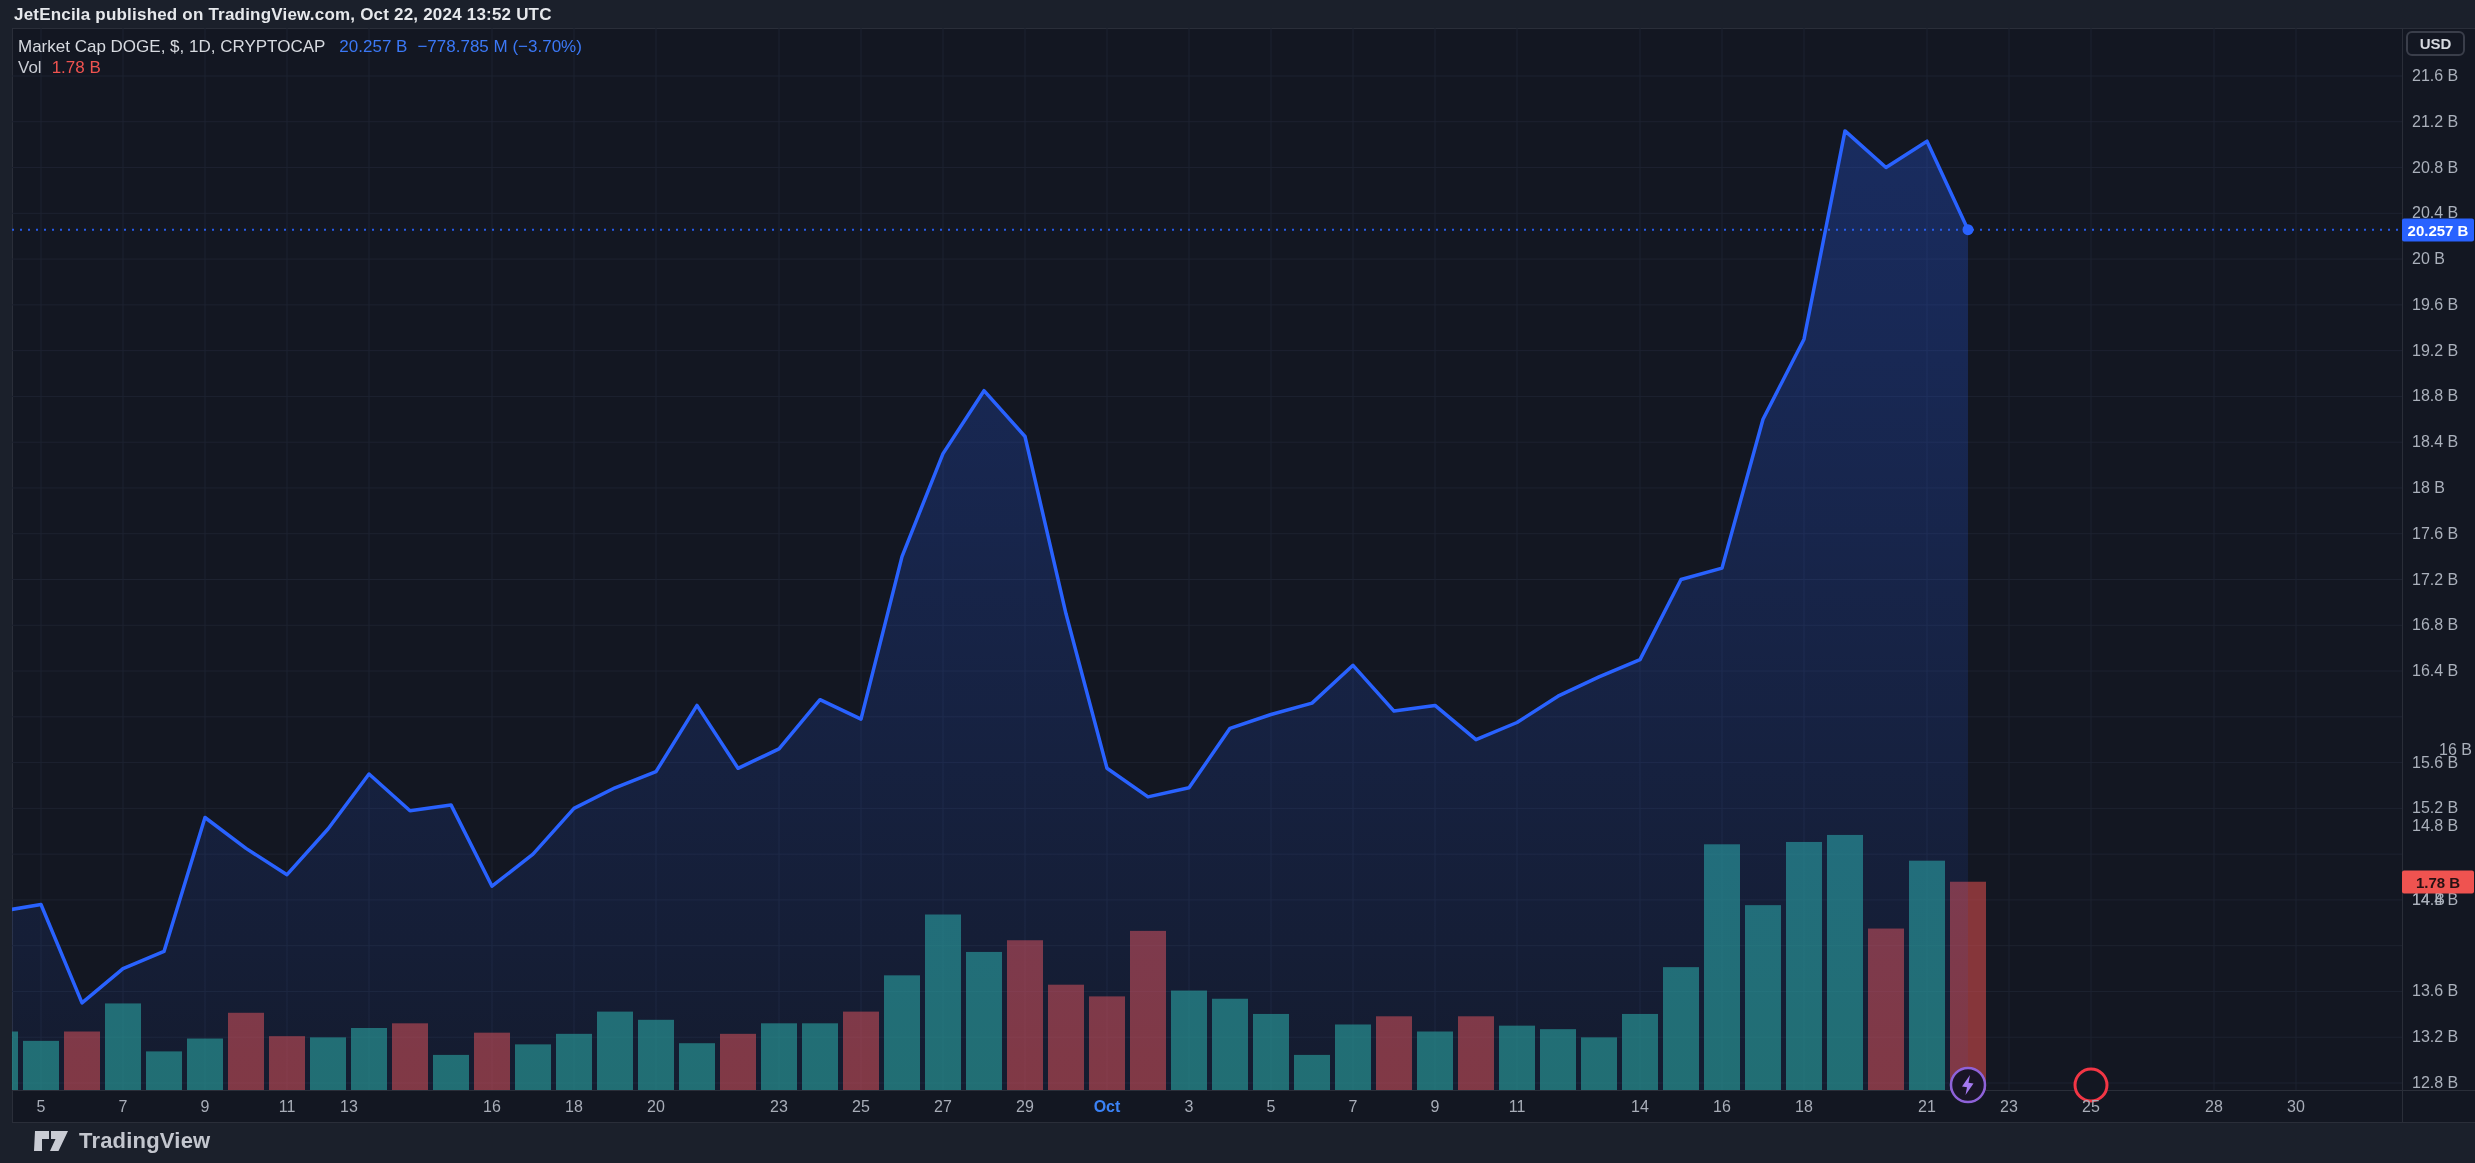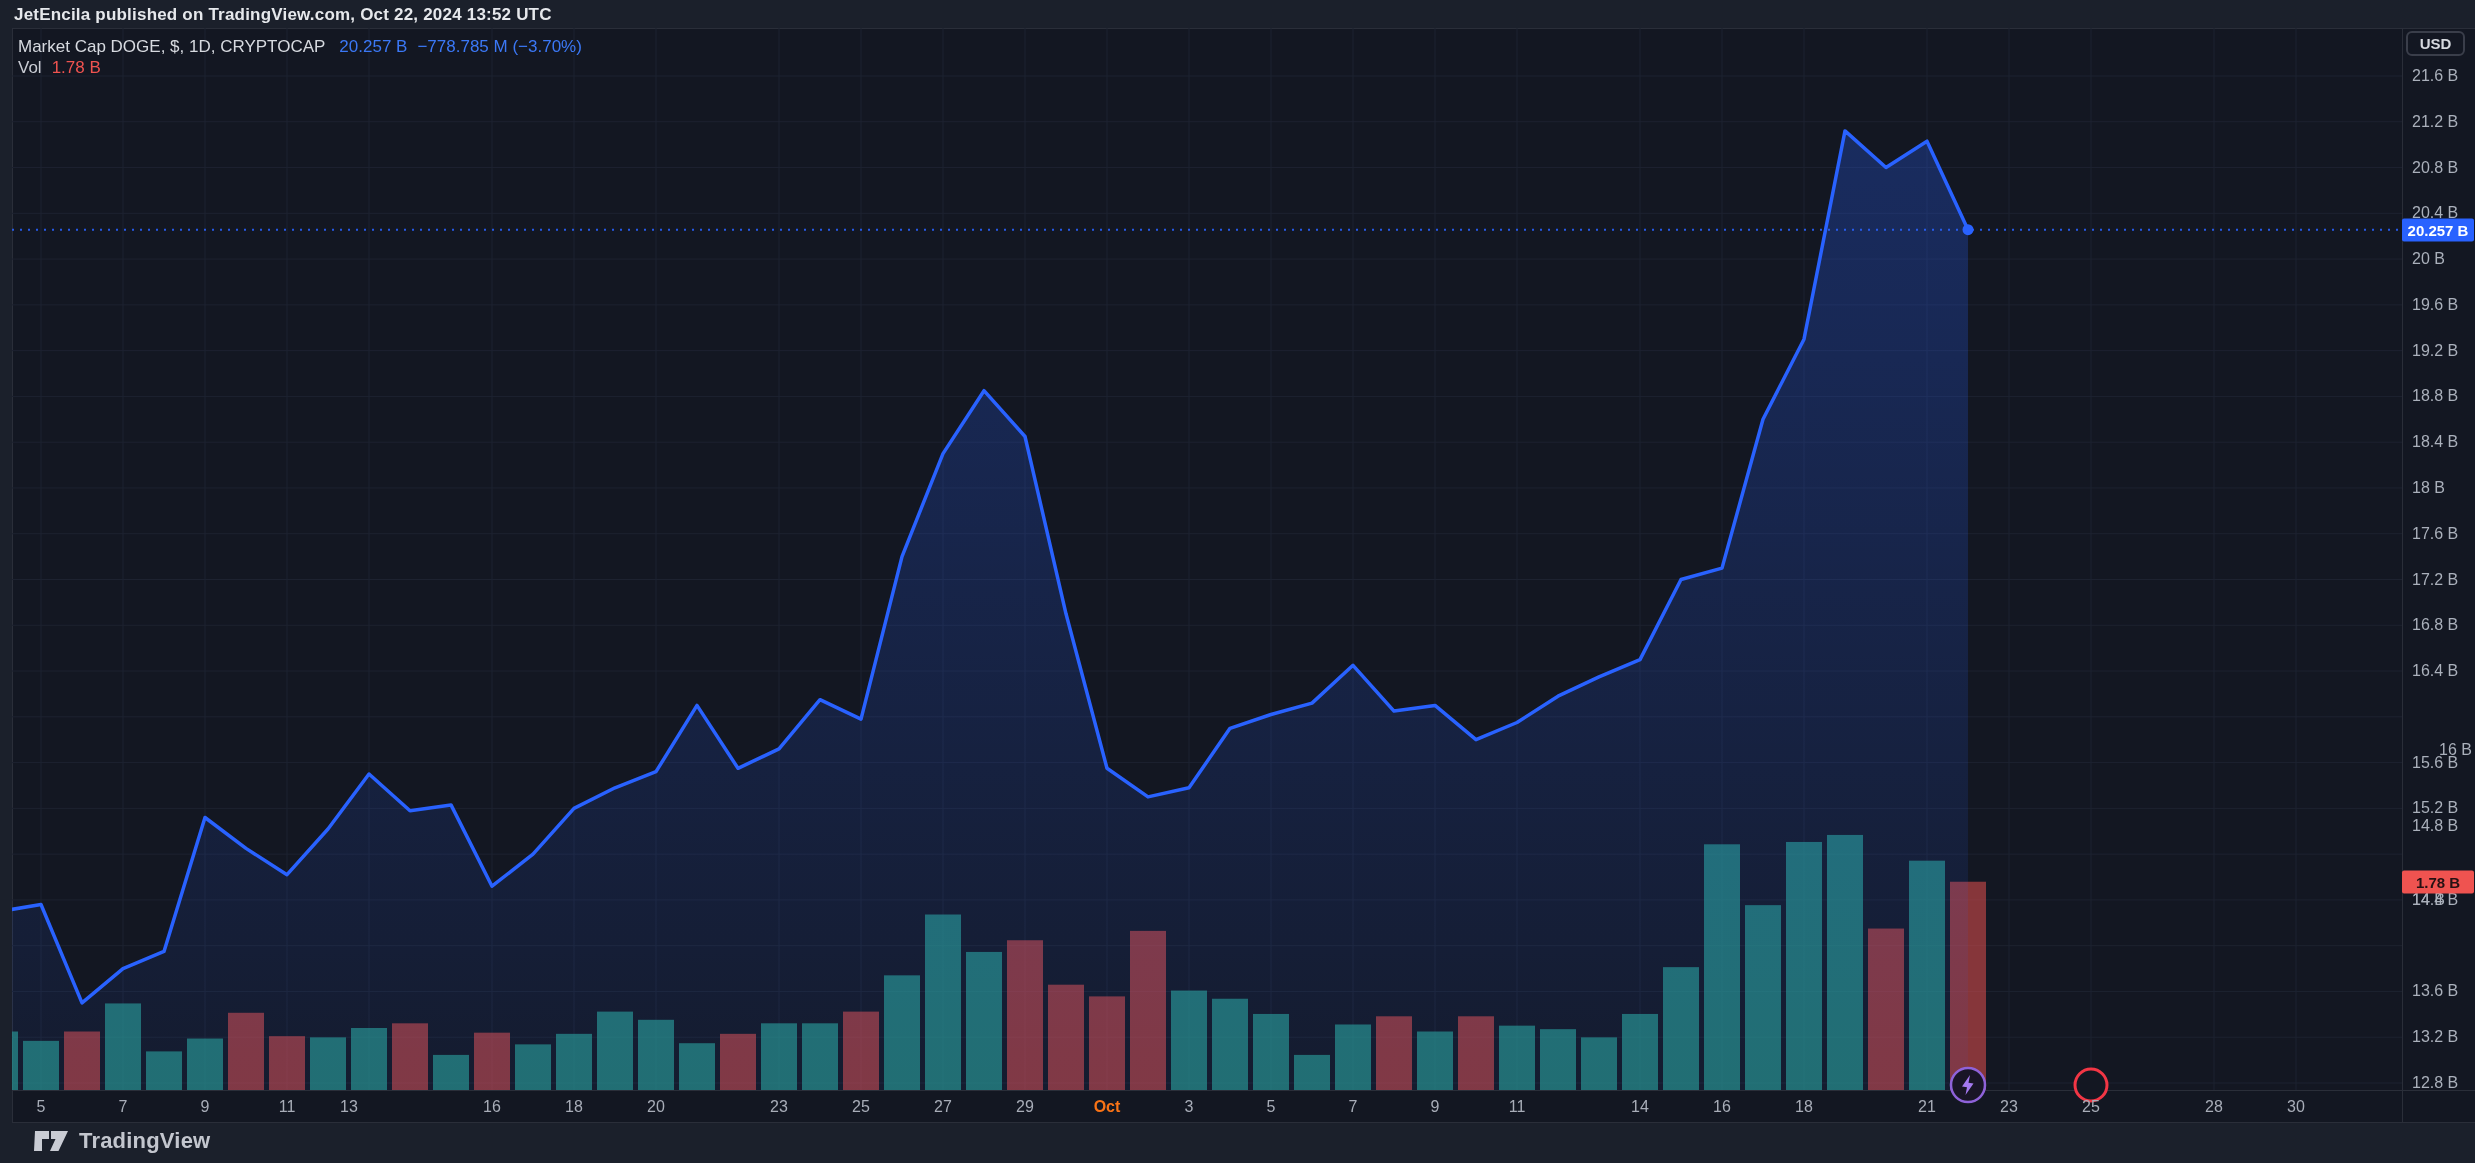--- a/index.html
+++ b/index.html
@@ -31,21 +31,21 @@
   
   .y-tick{position:absolute;left:2412px;width:60px;font-size:16px;color:#aab0bb;
           transform:translateY(-50%);white-space:nowrap;}
   .axis-flag{position:absolute;left:2402px;width:72px;height:23px;font-size:15px;font-weight:700;
              display:flex;align-items:center;justify-content:center;transform:translateY(-50%);
              border-radius:2px;white-space:nowrap;}
   #price-flag{background:#2962ff;color:#ffffff;}
   #vol-flag{background:#ef5350;color:#261113;}
   
   .x-tick{position:absolute;top:1098px;transform:translateX(-50%);font-size:16px;color:#a8adb8;white-space:nowrap;}
-  .x-tick.month{color:#f97316;font-weight:700;text-align:center;}
+  .x-tick.month{color:#3b82f6;font-weight:700;text-align:center;}
   
   #footer{position:absolute;left:34px;top:1128px;display:flex;align-items:center;}
   #tv-mark{width:36px;height:26px;margin-right:9px;}
   #logo-text{font-size:22px;font-weight:700;color:#c3c6ce;letter-spacing:.2px;text-align:right;}
 </style>
 </head>
 <body>
 
 <div id="page">
 

